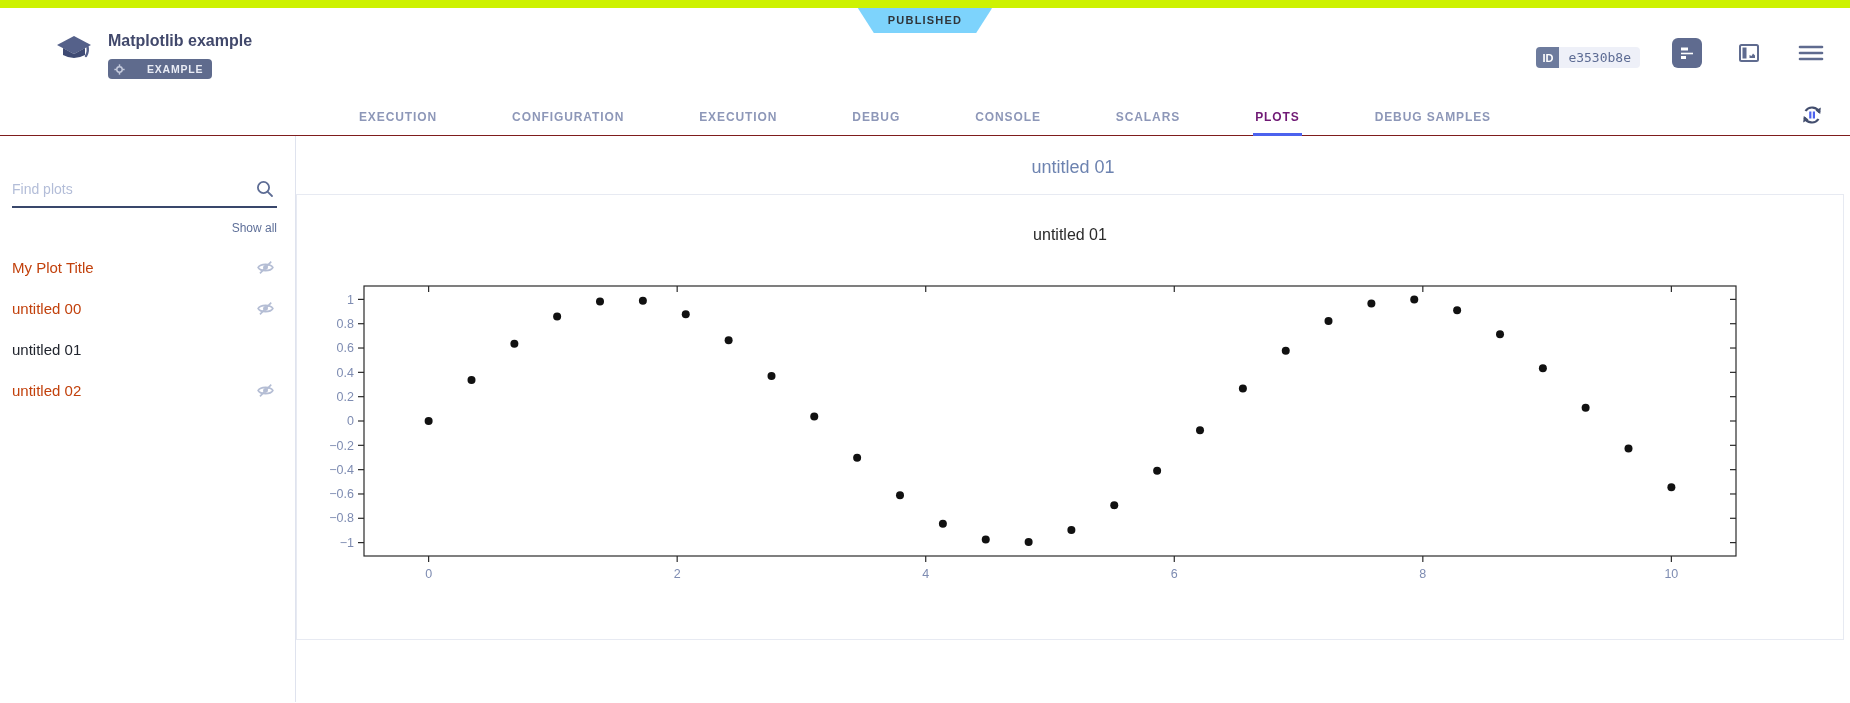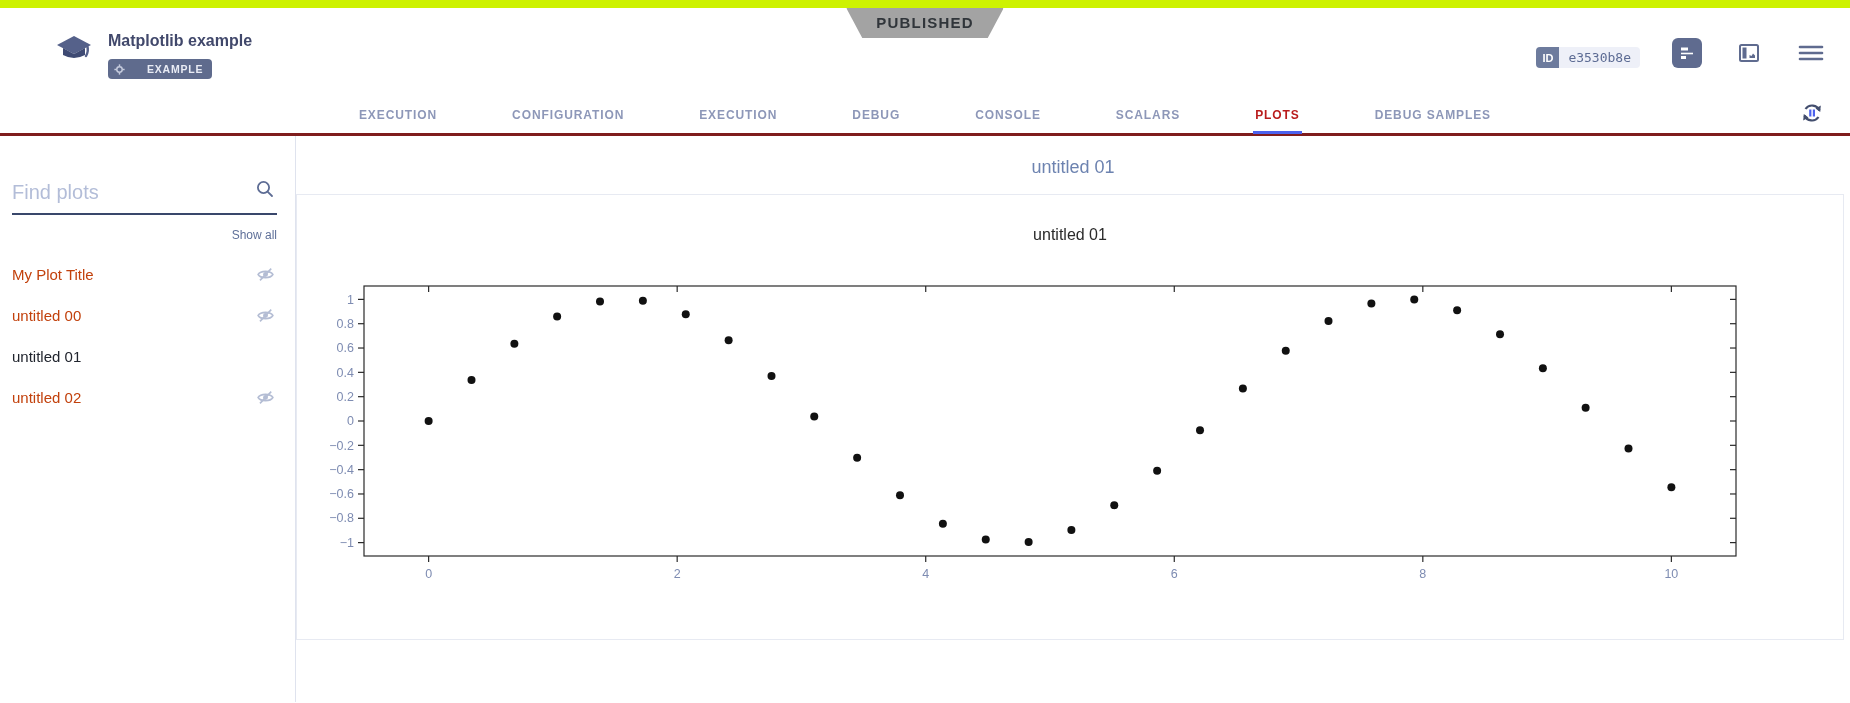--- a/index.html
+++ b/index.html
@@ -2,21 +2,21 @@
 <html><head>
 <meta charset="utf-8">
 <style>
   * { box-sizing: border-box; margin: 0; padding: 0; }
   html,body { width: 1850px; height: 703px; background: #fff; overflow: hidden;
     font-family: "Liberation Sans", sans-serif; }
 
   
   .status-bar { position: relative; width: 100%; height: 8px; background: #cdf201; z-index: 30; }
   .status-badge { position: absolute; top: 8px; left: 50%; transform: translateX(-50%);
-    background: #a3a3a3; color: #30353a; font-size: 15px; font-weight: bold;
+    background: #7dd3fc; color: #30353a; font-size: 11px; font-weight: bold;
     letter-spacing: 1.2px; padding: 6px 30px 7px;
     clip-path: polygon(0 0, 100% 0, calc(100% - 16px) 100%, 16px 100%); }
 
   
   .header-row1 { display: flex; align-items: flex-start; padding: 20px 24px 0 26px; height: 92px; margin-left: 28px; }
   .logo-wrap { width: 40px; height: 40px; margin-right: 14px; margin-top: 2px; }
   .title-block { display: flex; flex-direction: column; gap: 9px; }
   .page-title { font-size: 16px; font-weight: bold; color: #41486b; margin-top: 4px; }
   .tag-badge { display: inline-flex; align-items: center; gap: 22px; background: #5f6b8d;
     color: #e9ecf5; font-size: 10.5px; font-weight: bold; letter-spacing: 0.8px;
@@ -26,34 +26,34 @@
   .id-chip .id-label { background: #6d7b9d; color: #fff; font-size: 11px; font-weight: bold;
     padding: 4px 6px; border-radius: 4px 0 0 4px; display: flex; align-items: center; }
   .id-chip .id-value { background: #eef0f8; color: #5d6c94; font-family: "DejaVu Sans Mono", monospace;
     font-size: 13px; padding: 3px 9px; border-radius: 0 4px 4px 0; display: flex; align-items: center; }
   .icon-btn { width: 30px; height: 30px; display: flex; align-items: center; justify-content: center;
     cursor: pointer; border-radius: 6px; }
   .icon-btn.filled { background: #5f6b8f; }
 
   
   .tab-row { position: relative; height: 36px; display: flex; justify-content: center;
-    align-items: flex-end; gap: 71px; border-bottom: 3px solid #7f1d1d; }
+    align-items: flex-end; gap: 71px; border-bottom: 1px solid #7f1d1d; }
   .tab { font-size: 12px; font-weight: bold; letter-spacing: 0.9px; color: #8d97b8;
     padding: 10px 2px 9px; cursor: pointer; border-bottom: 3px solid transparent; margin-bottom: -1px; }
-  .tab.active { color: #b91c1c; border-bottom-color: #4c62ee; }
+  .tab.active { color: #701a75; border-bottom-color: #4c62ee; }
   .refresh-btn { position: absolute; right: 24px; bottom: 6px; width: 28px; height: 28px;
     cursor: pointer; display: flex; align-items: center; justify-content: center; }
 
   
   .content { display: flex; height: 566px; }
   .sidebar { width: 296px; min-width: 296px; border-right: 1px solid #dfe3ee;
     padding: 40px 18px 0 12px; }
   .search-wrap { position: relative; }
   .search-input { width: 100%; border: none; outline: none; border-bottom: 2px solid #39476b;
-    font-size: 20px; color: #0f172a; padding: 5px 28px 9px 0; background: transparent;
+    font-size: 14px; color: #0f172a; padding: 5px 28px 9px 0; background: transparent;
     font-family: "Liberation Sans", sans-serif; }
   .search-input::placeholder { color: #b3bdd8; }
   .search-icon { position: absolute; right: 2px; top: 3px; }
   .show-all { text-align: right; margin-top: 13px; font-size: 12px; color: #5f7099; cursor: pointer; }
   .plot-list { margin-top: 12px; }
   .plot-item { height: 41px; display: flex; align-items: center; justify-content: space-between;
     font-size: 15px; color: #c2410c; cursor: pointer; padding-right: 2px; }
   .plot-item.active { color: #21252e; }
   .eye-btn { display: flex; align-items: center; cursor: pointer; }
 

